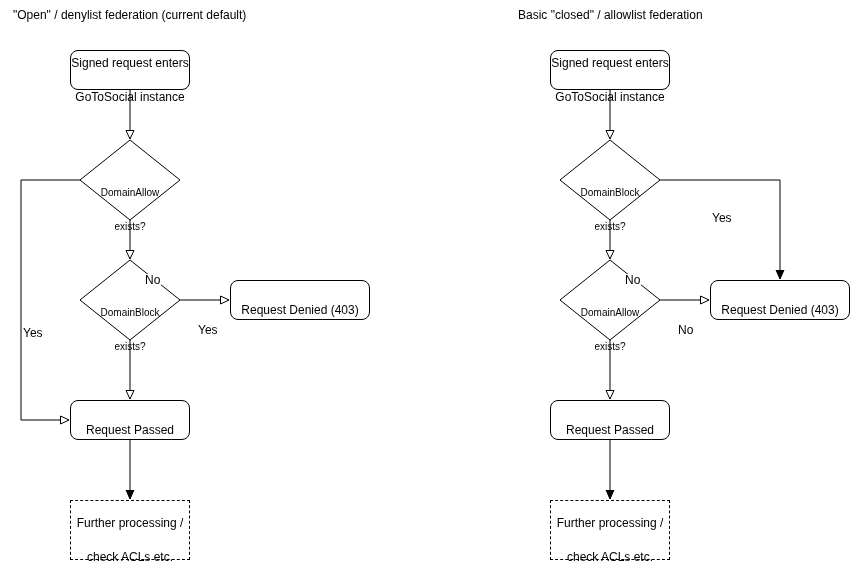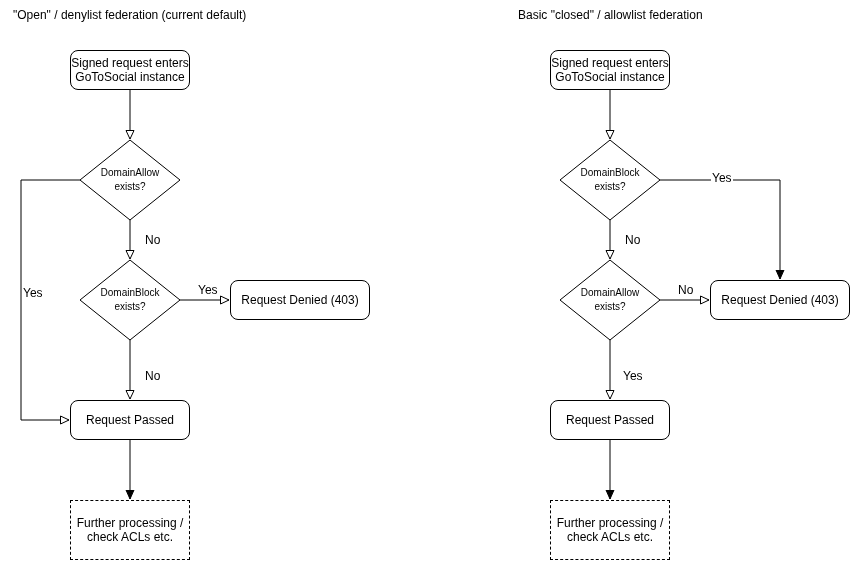--- a/index.html
+++ b/index.html
@@ -45,35 +45,36 @@
     display: flex;
     flex-direction: column;
     align-items: center;
     justify-content: center;
     text-align: center;
     font-size: 12px;
     line-height: 14px;
   }
   .rounded { border-radius: 8px; }
   .dashed  { border-style: dashed; }
-  .nl { white-space: nowrap; }
+  .nl { white-space: nowrap; margin-top: 20px; }
   .dlabel {
     position: absolute;
     width: 100px;
     text-align: center;
     font-size: 10px;
     line-height: 14px;
   }
   .elabel {
     position: absolute;
     font-size: 12px;
     line-height: 12px;
     background: #ffffff;
     padding: 0 1px;
     white-space: nowrap;
+    margin-top: 40px;
   }
 </style>
 </head>
 <body>
 
 <div class="canvas">
 
   <svg width="851" height="561" viewBox="0 0 851 561">
     <defs>
       <marker id="arrow-hollow" viewBox="0 0 10 10" refX="9" refY="5" markerWidth="10" markerHeight="10" orient="auto">

